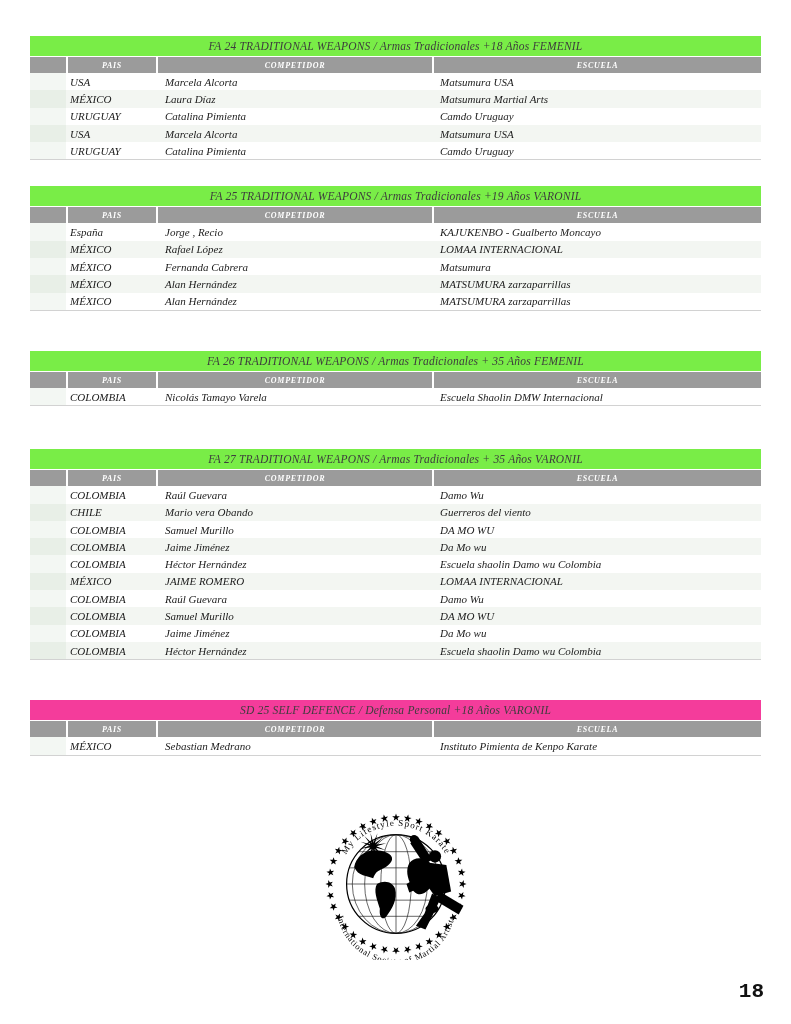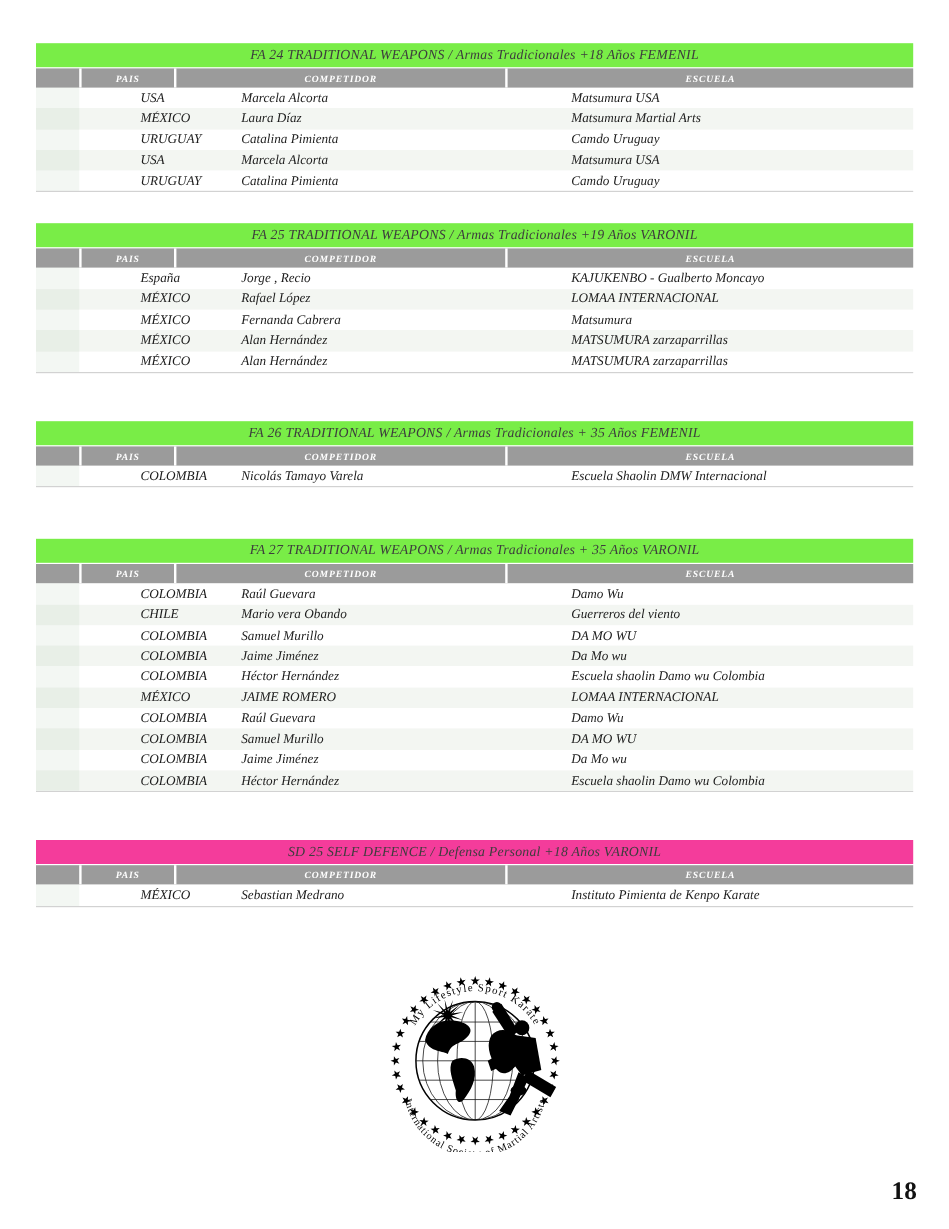--- a/index.html
+++ b/index.html
@@ -14,35 +14,35 @@
   .table-block:nth-of-type(3){margin-top:40px;}
   .table-block:nth-of-type(4){margin-top:43px;}
   .table-block:nth-of-type(5){margin-top:40px;}
   .band{height:20px;line-height:20px;text-align:center;
         font-size:11.5px;color:#3d3d3d;letter-spacing:.2px;}
   .cols{height:16px;background:#9b9b9b;display:flex;margin-top:1px;}
   .cols .c{box-sizing:border-box;font-weight:bold;font-size:8px;color:#ffffff;
            text-align:center;line-height:17px;letter-spacing:.7px;}
   .cols .c + .c{border-left:2px solid #ffffff;}
   .c0{width:36px;}
-  .c1{width:79px;}
+  .c1{width:90px;}
   .c2{width:276px;}
   .c3{flex:1;}
   .rows .row{display:flex;height:17.3px;align-items:center;
              font-size:11px;color:#1b1b1b;}
   .rows .row:nth-child(even){background:#f3f6f2;}
   .rows .row .c0{align-self:stretch;background:rgba(140,175,140,0.10);}
   .row .c{box-sizing:border-box;white-space:nowrap;overflow:hidden;}
-  .row .c1{padding-left:4px;margin-left:47px;}
+  .row .c1{padding-left:4px;}
   .row .c2{padding-left:9px;}
   .row .c3{padding-left:8px;}
   .logo{position:absolute;left:320px;top:808px;width:152px;height:152px;}
   .logo svg{width:100%;height:100%;}
   .page-num{position:absolute;right:27px;top:980px;
-            font-family:Liberation Serif, serif;font-weight:bold;
+            font-family:Liberation Mono, monospace;font-weight:bold;
             font-size:21px;color:#111111;}
 </style>
 </head>
 <body>
 
 <div class="content">
   <div class="table-block">
     <div class="band" style="background: rgb(121, 237, 71);">
       <span class="band-title">FA 24 TRADITIONAL WEAPONS / Armas Tradicionales +18 Años FEMENIL</span>
     </div>

